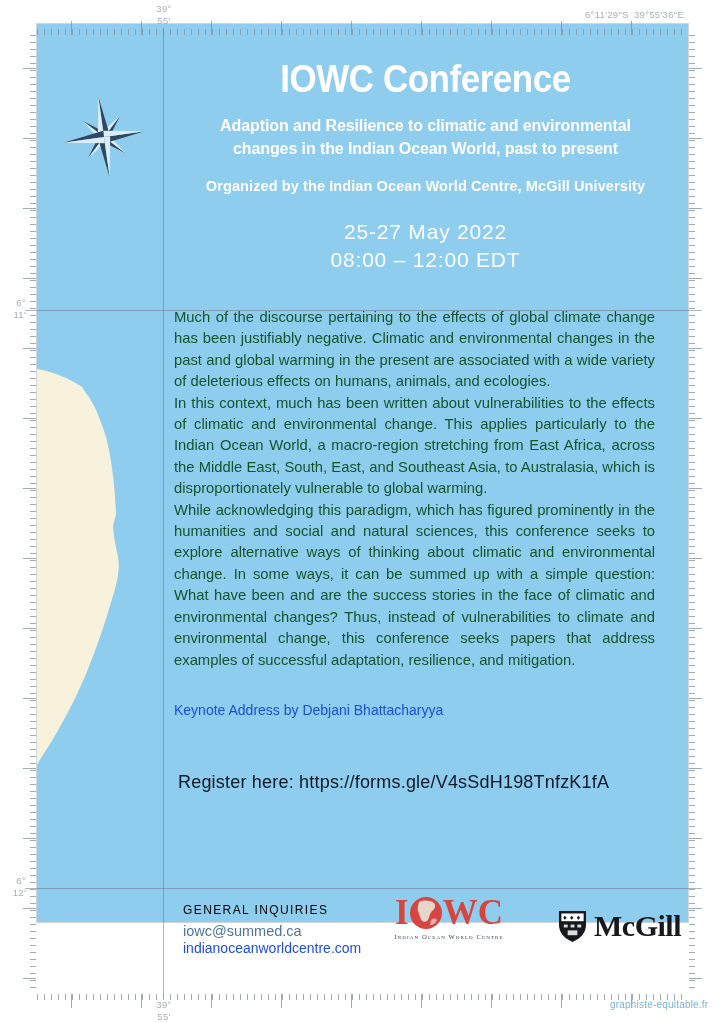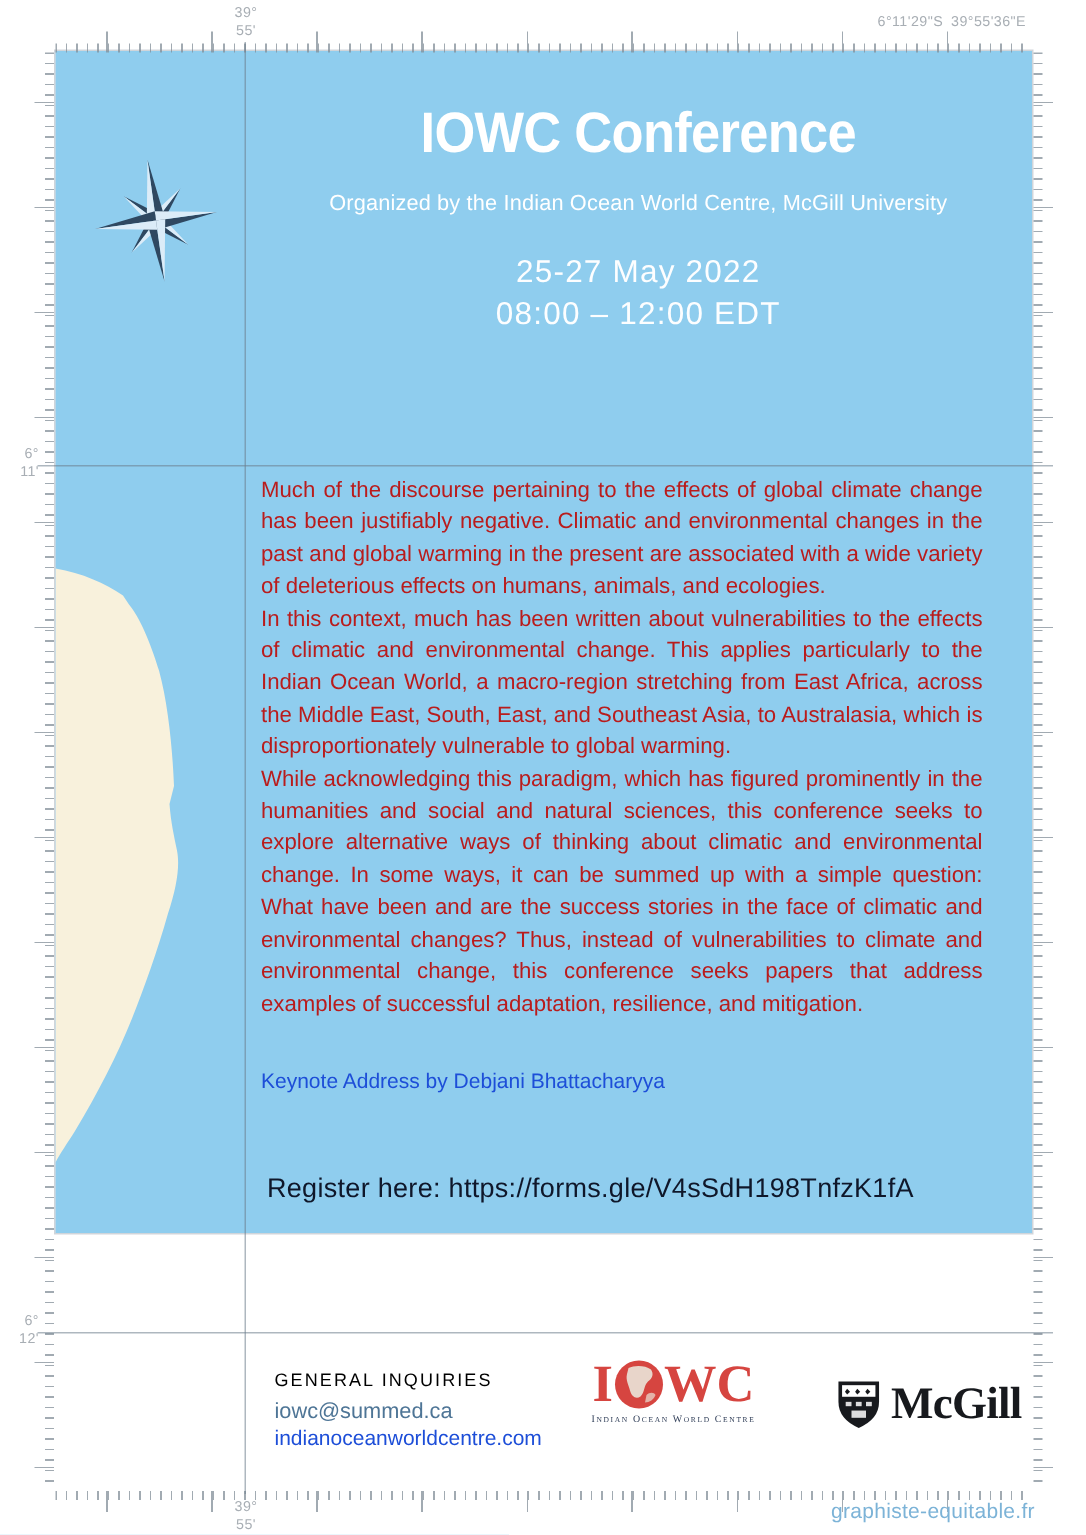--- a/index.html
+++ b/index.html
@@ -2,21 +2,21 @@
 <html><head>
 <meta charset="utf-8">
 <style>
   html,body{margin:0;padding:0;background:#ffffff;}
   .canvas{
     position:relative;width:724px;height:1023px;background:#ffffff;
     font-family:"Liberation Sans",sans-serif;overflow:hidden;
   }
   
   .poster{
-    position:absolute;left:37px;top:34px;width:651px;height:788px;
+    position:absolute;left:37px;top:24px;width:651px;height:898px;
     background:#8fcdee;outline:1px solid rgba(150,162,172,.45);
   }
   .landmass-svg{position:absolute;left:0;top:0;width:651px;height:958px;}
   
   .meridian{position:absolute;left:163px;top:28px;width:1px;height:968px;background:rgba(108,124,138,.55);z-index:5;}
   .parallel{position:absolute;left:25px;width:677px;height:1px;background:rgba(108,124,138,.55);z-index:5;}
   .parallel.p1{top:310px;}
   .parallel.p2{top:888px;}
   
   .ruler{position:absolute;z-index:4;}
@@ -39,31 +39,31 @@
   
   .coord{position:absolute;color:#a8aeb4;font-size:9.5px;line-height:12px;z-index:6;letter-spacing:.3px;}
   .coord.center{transform:translateX(-50%);text-align:center;}
   .coord-top-meridian{left:164px;top:3px;}
   .coord-bot-meridian{left:164px;top:999px;}
   .coord-lat{left:585px;top:9px;}
   .coord-lon{left:634px;top:9px;}
   .coord-left{text-align:right;width:22px;}
   .coord-p1{left:4px;top:297px;}
   .coord-p2{left:4px;top:875px;}
-  .credit{position:absolute;left:554px;top:999px;font-size:14px;color:#7cb3d7;z-index:6;letter-spacing:.2px;}
+  .credit{position:absolute;left:610px;top:999px;font-size:10px;color:#7cb3d7;z-index:6;letter-spacing:.2px;}
   
   .header{position:absolute;left:126px;top:36px;width:525px;text-align:center;color:#ffffff;}
   .title{font-size:38px;font-weight:700;letter-spacing:-.5px;line-height:1.05;margin:0;
     transform:scaleX(.92);transform-origin:center;}
   .subtitle{margin:15px auto 0;width:462px;font-size:16px;font-weight:700;line-height:1.42;letter-spacing:-.1px;}
-  .organizer{margin-top:18px;font-size:14.5px;font-weight:400;letter-spacing:.1px;}
+  .organizer{margin-top:18px;font-size:14.5px;font-weight:700;letter-spacing:.1px;}
   .dates{margin-top:24px;font-size:21px;font-weight:400;line-height:1.33;letter-spacing:.8px;color:#fdfeff;}
   
   .bodytext{position:absolute;left:137px;top:283px;width:481px;
-    color:#b91c1c;font-size:14.8px;line-height:21.4px;text-align:justify;}
+    color:#14532d;font-size:14.8px;line-height:21.4px;text-align:justify;}
   .bodytext p{margin:0;}
   .keynote{position:absolute;left:137px;top:677px;color:#1d4ed8;font-size:14px;line-height:19.6px;}
   .register{position:absolute;left:141px;top:748px;color:#0f172a;font-size:18px;letter-spacing:.2px;cursor:pointer;}
   
   .inquiries{position:absolute;left:146px;top:879px;color:#000000;font-size:12px;letter-spacing:1.4px;}
   .contact-email{position:absolute;left:146px;top:899px;color:#4e7596;font-size:14.5px;cursor:pointer;}
   .contact-web{position:absolute;left:146px;top:916px;color:#1d4ed8;font-size:14px;cursor:pointer;text-align:right;}
   .iowc-logo{position:absolute;left:356px;top:871px;width:112px;text-align:center;}
   .iowc-row{display:flex;align-items:center;justify-content:center;gap:1px;
     font-family:"Liberation Serif",serif;color:#d64540;font-size:35px;font-weight:700;line-height:36px;}
@@ -138,20 +138,21 @@
         </g>
         <g transform="rotate(270)">
           <path d="M0,-41 L6.2,0 L0,0 Z" fill="#2f4861"></path>
             <path d="M0,-41 L-6.2,0 L0,0 Z" fill="#dcecf8"></path>
         </g>
       </g>
     </svg>
 
     <div class="header">
       <h1 class="title">IOWC Conference</h1>
+      <div class="subtitle">Adaption and Resilience to climatic and environmental changes in the Indian Ocean World, past to present</div>
       <div class="organizer">Organized by the Indian Ocean World Centre, McGill University</div>
       <div class="dates">
         <div>25-27 May 2022</div>
         <div>08:00 – 12:00 EDT</div>
       </div>
     </div>
 
     <div class="bodytext">
       <p>Much of the discourse pertaining to the effects of global climate change has been justifiably negative. Climatic and environmental changes in the past and global warming in the present are associated with a wide variety of deleterious effects on humans, animals, and ecologies.</p>
       <p>In this context, much has been written about vulnerabilities to the effects of climatic and environmental change. This applies particularly to the Indian Ocean World, a macro-region stretching from East Africa, across the Middle East, South, East, and Southeast Asia, to Australasia, which is disproportionately vulnerable to global warming.</p>

